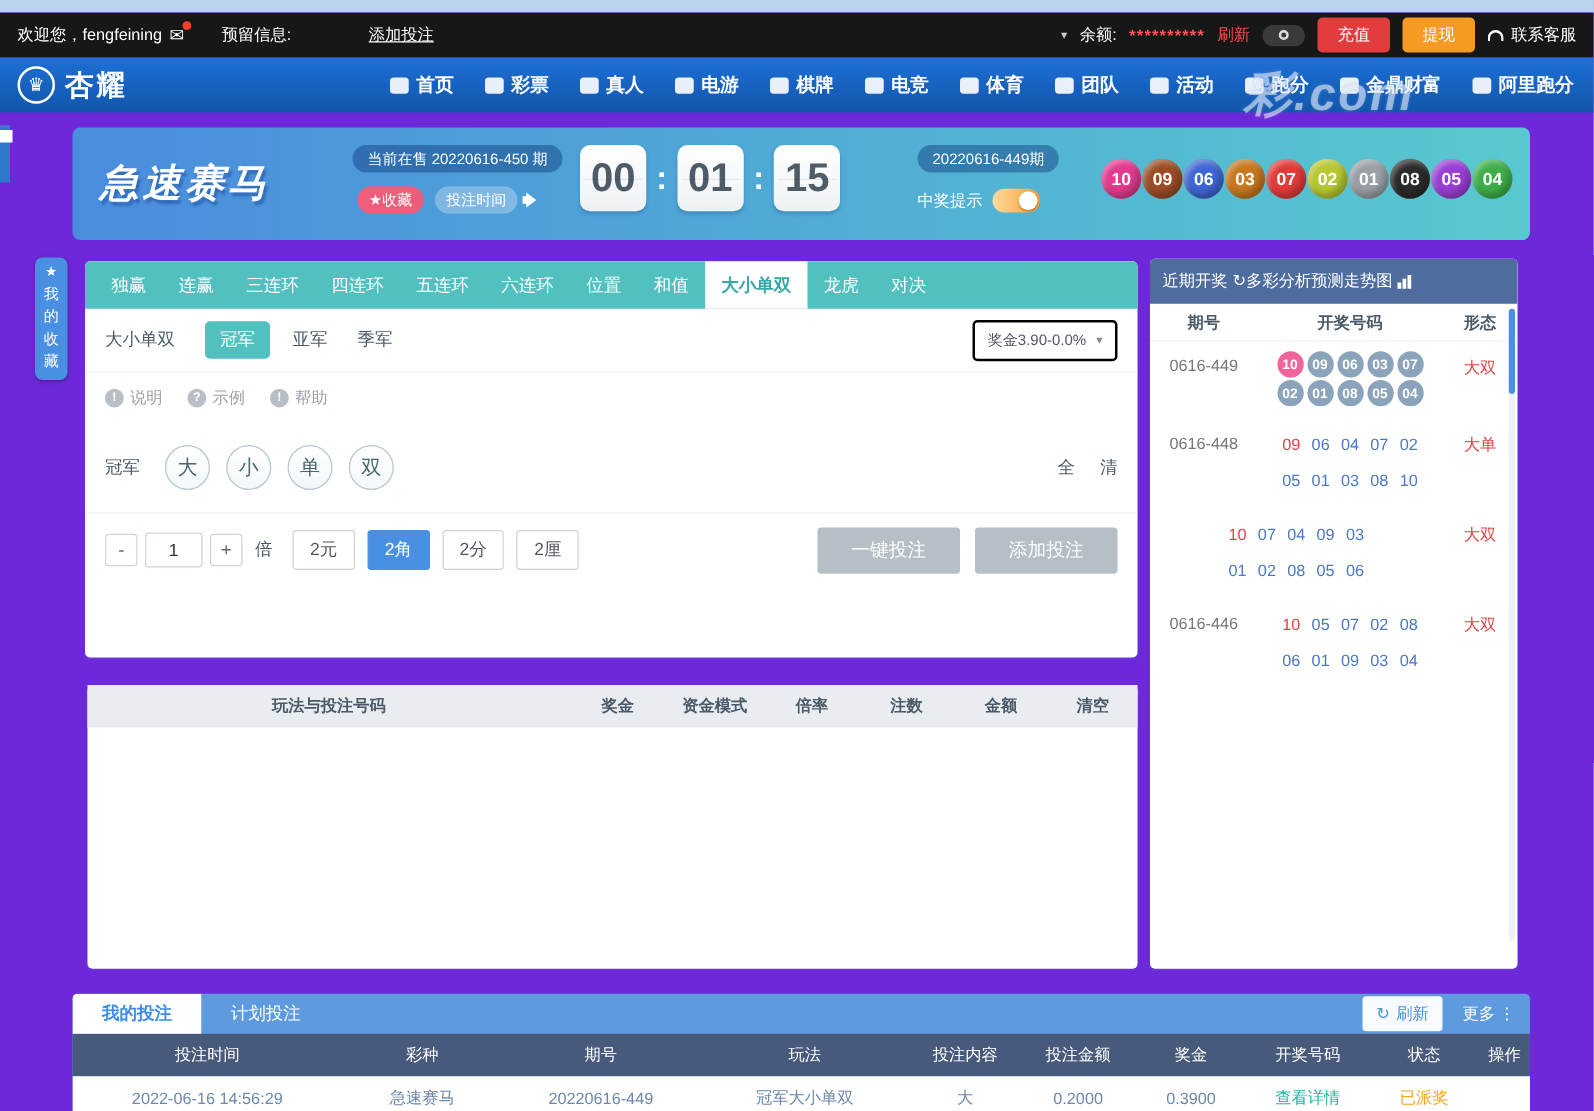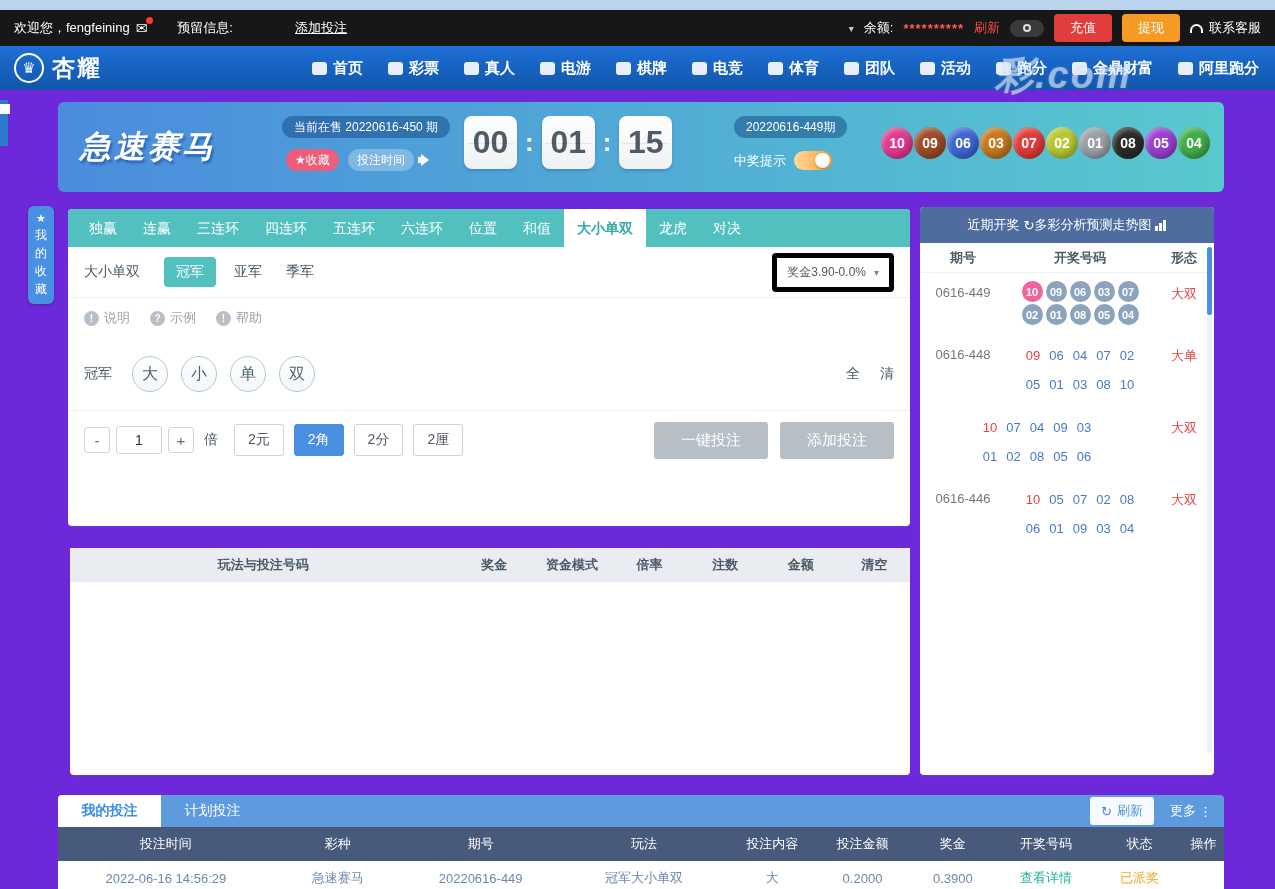--- a/index.html
+++ b/index.html
@@ -67,21 +67,21 @@
   .fav-side .ch { font-size:12px; line-height:16px; }
 
   
   .play-card { position:absolute; left:68px; top:199px; width:842px; height:317px; background:#fff; border-radius:4px; overflow:hidden; box-shadow:0 1px 2px rgba(90,130,180,.25); }
   .play-tabs { height:38px; background:#53c0c0; display:flex; align-items:stretch; padding-left:8px; }
   .play-tab { padding:0 13px; line-height:38px; color:#fff; font-size:14px; cursor:pointer; white-space:nowrap; }
   .play-tab.active { background:#fff; color:#35a8a8; font-weight:bold; }
   .sub-row { height:50px; display:flex; align-items:center; padding:0 16px; }
   .sub-plain { color:#4b5a68; font-size:14px; margin-right:24px; cursor:pointer; }
   .sub-pill { background:#53c0c0; color:#fff; border-radius:4px; padding:6px 12px; font-size:14px; margin-right:18px; cursor:pointer; }
-  .odds-select { margin-left:auto; border:5px solid #000000; border-radius:4px; padding:6px 10px; font-size:12px; color:#556; display:flex; align-items:center; gap:8px; cursor:pointer; background:#fff; }
+  .odds-select { margin-left:auto; border:2px solid #000000; border-radius:4px; padding:6px 10px; font-size:12px; color:#556; display:flex; align-items:center; gap:8px; cursor:pointer; background:#fff; }
   .odds-caret { color:#888; font-size:10px; }
   .hr { border-top:1px solid #eef1f4; }
   .help-row { height:40px; display:flex; align-items:center; gap:20px; padding:0 16px; }
   .help-item { display:flex; align-items:center; gap:5px; color:#9aa1a8; font-size:13px; cursor:pointer; }
   .help-ico { width:15px; height:15px; border-radius:50%; background:#b9bfc6; color:#fff; font-size:10px; font-weight:bold; display:flex; align-items:center; justify-content:center; }
   .bet-row { height:72px; display:flex; align-items:center; padding:0 16px; }
   .bet-label { width:48px; color:#4b5a68; font-size:14px; }
   .bet-opts { display:flex; gap:13px; }
   .bet-circle { width:36px; height:36px; border-radius:50%; border:1px solid #b5c6cf; background:linear-gradient(180deg,#ffffff,#f3f7f9); color:#47666f; font-size:16px; display:flex; align-items:center; justify-content:center; cursor:pointer; }
   .allclear { margin-left:auto; display:flex; gap:20px; color:#4b5a68; font-size:14px; }
@@ -93,21 +93,21 @@
   .denoms { display:flex; gap:10px; }
   .denom { padding:6px 13px; border:1px solid #ccd4da; border-radius:3px; background:#fff; color:#556; font-size:14px; cursor:pointer; }
   .denom.active { background:#4a90e2; border-color:#4a90e2; color:#fff; }
   .big-btns { margin-left:auto; display:flex; gap:12px; }
   .big-btn { background:#b6bec6; color:#fff; border:none; border-radius:3px; padding:9px 27px; font-size:15px; cursor:pointer; font-family:inherit; }
   .sel-row { height:44px; display:flex; align-items:center; padding:0 16px; color:#4b5a68; font-size:14px; gap:5px; }
   .sel-num { color:#f07b1f; font-weight:bold; }
 
   
   .recent-panel { position:absolute; left:920px; top:197px; width:294px; height:568px; background:#fff; border-radius:4px; overflow:hidden; box-shadow:0 1px 2px rgba(90,130,180,.25); }
-  .recent-head { height:36px; background:#4e6c9d; display:flex; align-items:center; justify-content:center; padding:0 10px; color:#fff; font-size:13px; }
+  .recent-head { height:36px; background:#4e6c9d; display:flex; align-items:center; justify-content:flex-start; padding:0 10px; color:#fff; font-size:13px; }
   .recent-tab { display:flex; align-items:center; gap:4px; cursor:pointer; white-space:nowrap; }
   .refresh-glyph { font-size:13px; }
   .chart-ico { display:inline-flex; align-items:flex-end; gap:1px; height:11px; }
   .chart-ico i { width:3px; background:#fff; display:block; }
   .chart-ico i:nth-child(1){height:5px;} .chart-ico i:nth-child(2){height:8px;} .chart-ico i:nth-child(3){height:11px;}
   .recent-cols { height:30px; display:flex; align-items:center; border-bottom:1px solid #eef1f4; color:#4b5a68; font-size:13px; font-weight:bold; }
   .col-issue { width:86px; text-align:center; }
   .col-nums { flex:1; text-align:center; }
   .col-shape { width:60px; text-align:center; }
   .draw-row { display:flex; padding:6px 0 8px; }

